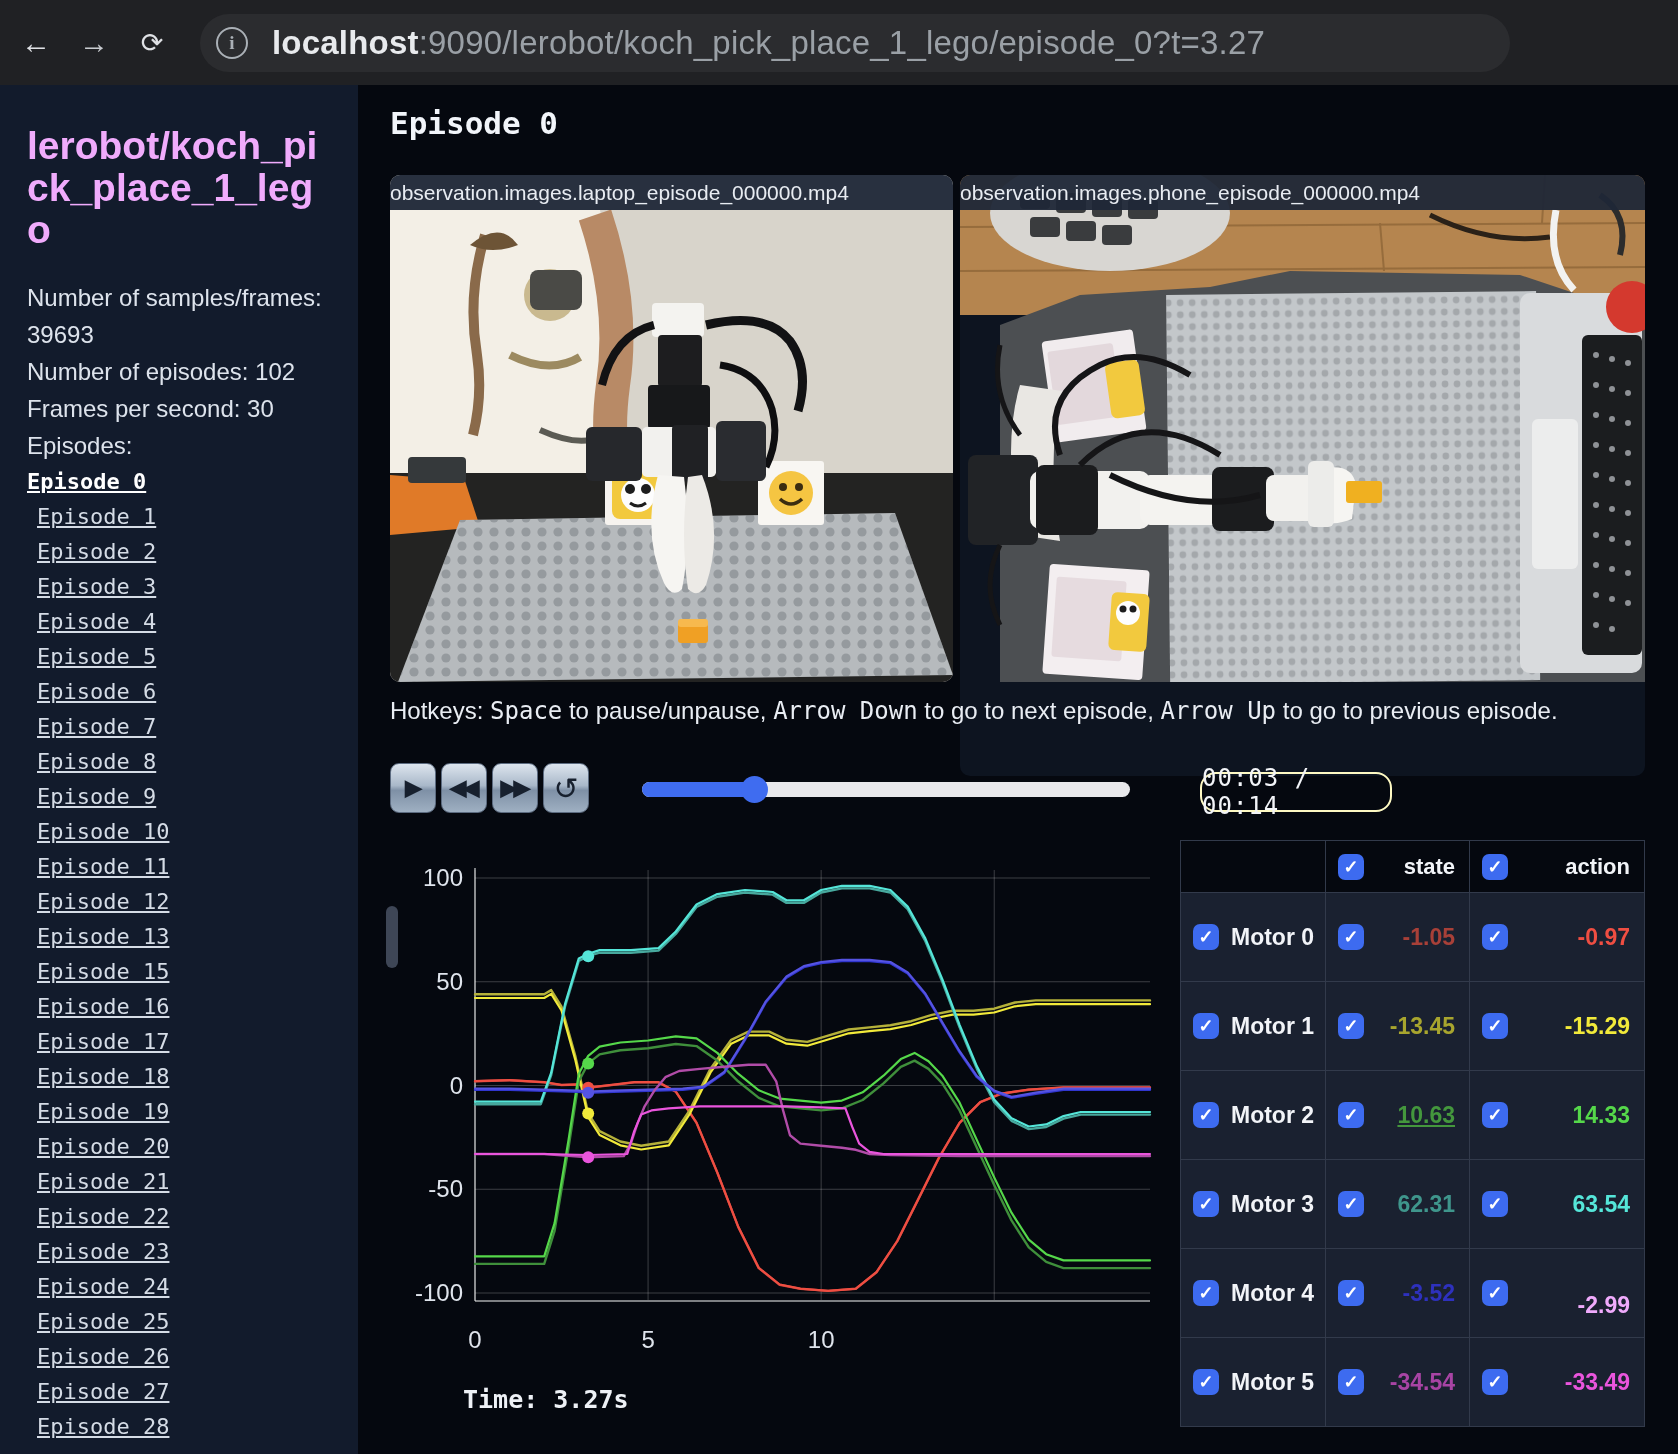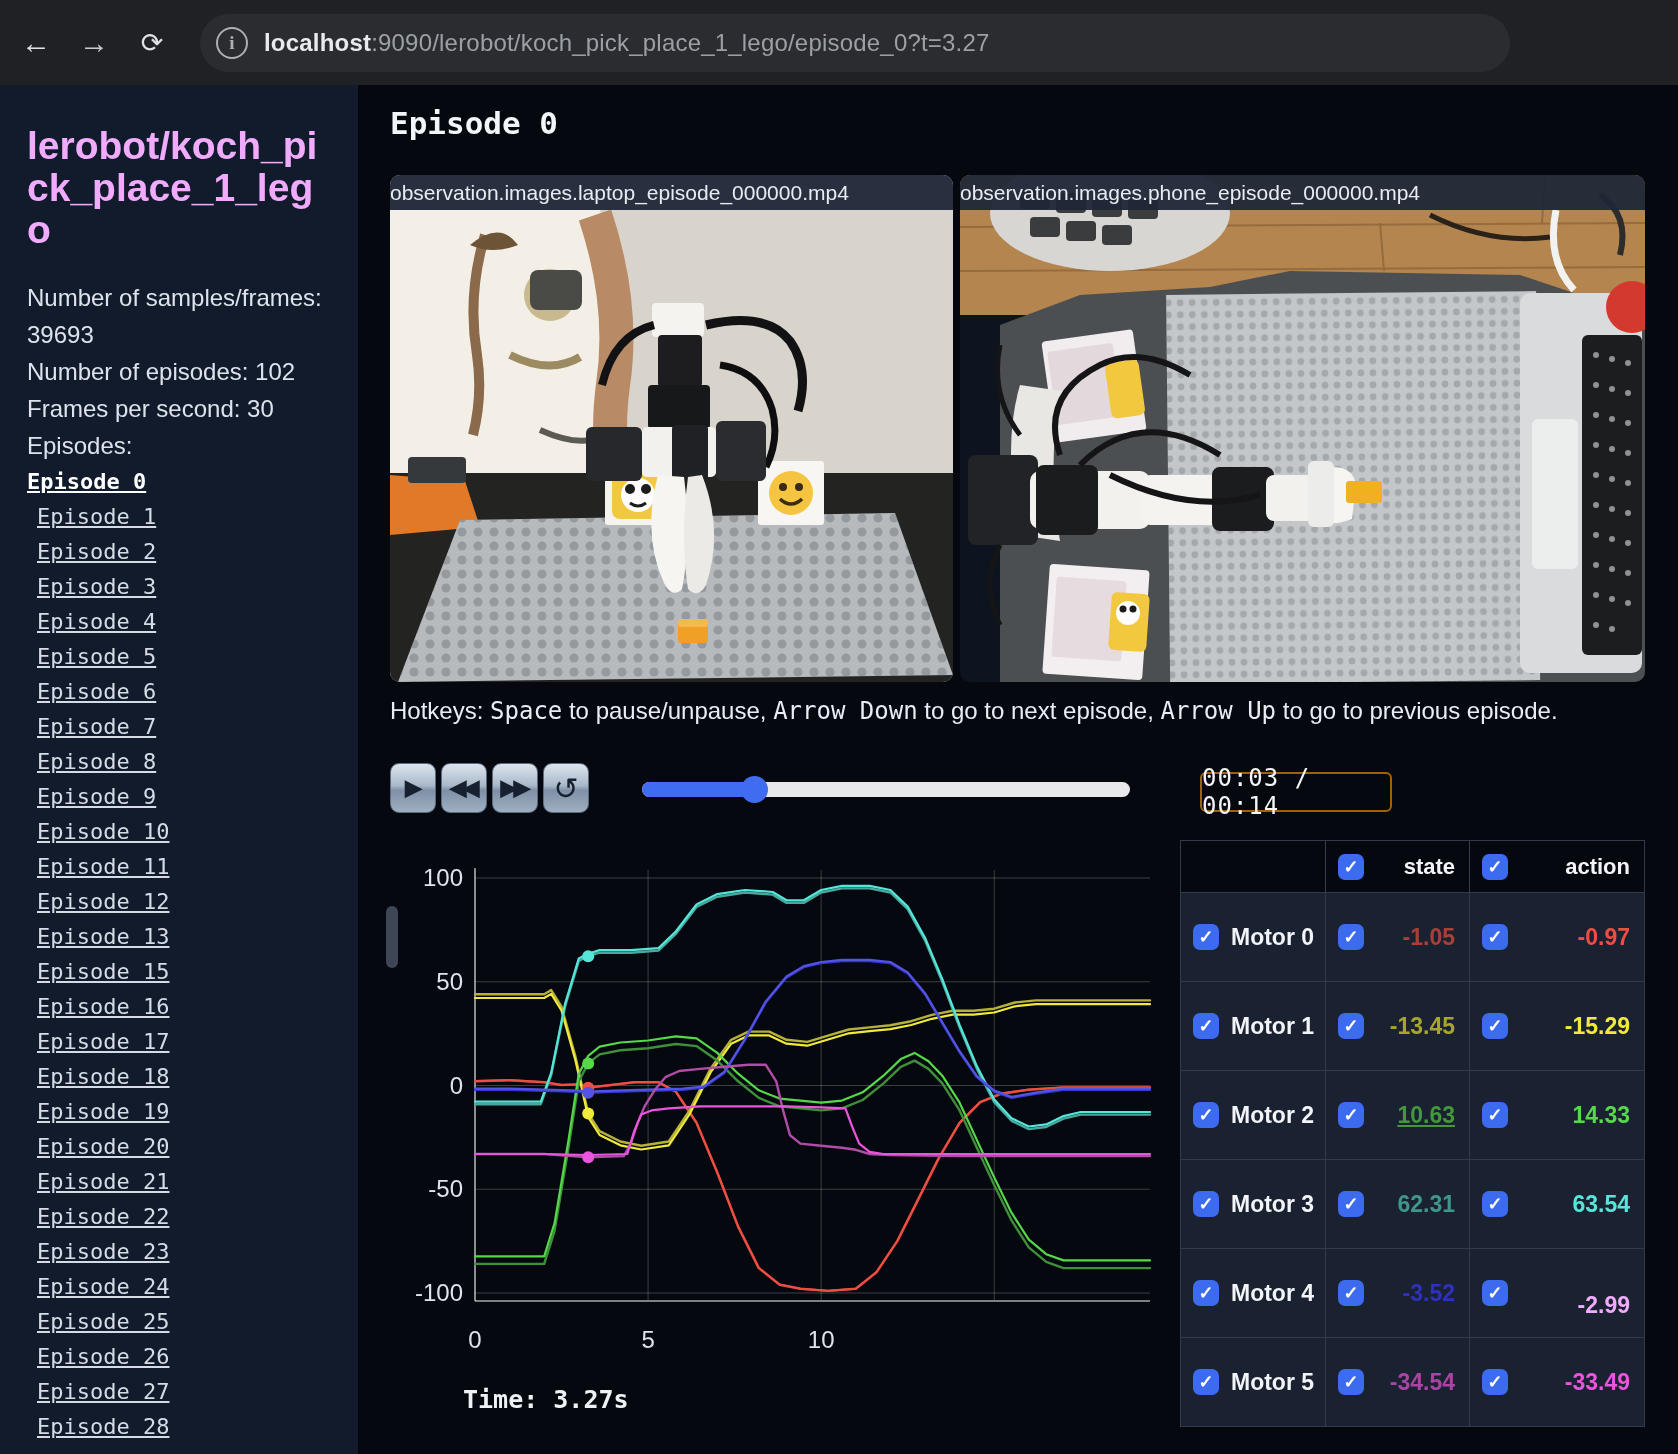--- a/index.html
+++ b/index.html
@@ -24,21 +24,21 @@
   .nav-btn.reload { font-size:27px; }
   .url-pill {
     margin-left:26px; width:1310px; height:58px; background:#2b2c2f;
     border-radius:29px; display:flex; align-items:center;
   }
   .info-circle {
     width:32px; height:32px; border:2.5px solid #aab0b6; border-radius:50%;
     color:#aab0b6; display:flex; align-items:center; justify-content:center;
     font-size:19px; font-weight:bold; margin-left:16px; font-family:"Liberation Serif", serif;
   }
-  .url-text { margin-left:16px; font-size:24px; color:#9aa0a6; letter-spacing:0.2px; white-space:nowrap; }
+  .url-text { margin-left:24px; font-size:33px; color:#9aa0a6; letter-spacing:0.2px; white-space:nowrap; }
   .url-text b { color:#e8eaed; font-weight:600; }
 
   
   .sidebar {
     position:absolute; left:0; top:85px; width:358px; height:1369px;
     background:#121b2c; color:#dde3ec; padding:40px 0 0 27px; overflow:hidden;
   }
   .sidebar h2 {
     font-size:39px; line-height:42px; font-weight:700; color:#f0abfc;
     width:300px; word-break:break-all; margin-bottom:28px;
@@ -54,21 +54,21 @@
 
   
   .main {
     position:absolute; left:358px; top:85px; width:1320px; height:1369px;
     background:#05080f; color:#e9edf3;
   }
   .page-title { position:absolute; left:32px; top:20px; font-size:31px; font-weight:bold; color:#f2f5fa; }
 
   .video-panel { position:absolute; top:90px; border-radius:10px; overflow:hidden; background:#0d1420; }
   .video-panel.left { left:32px; width:563px; height:507px; }
-  .video-panel.right { left:602px; width:685px; height:507px; }
+  .video-panel.right { left:602px; width:685px; height:601px; }
   .video-titlebar {
     position:absolute; left:0; top:0; right:0; height:35px; background:rgba(31,39,55,0.95);
     display:flex; align-items:center; z-index:2;
     font-size:21px; color:#e8ecf2;
   }
   .video-panel svg { position:absolute; left:0; top:0; }
 
   .hotkeys { position:absolute; left:32px; top:612px; font-size:24px; color:#e9edf3; white-space:nowrap; }
   .hotkeys .k { font-family:"DejaVu Sans Mono", monospace; }
 
@@ -81,21 +81,21 @@
   }
   .pbtn span { display:inline-block; }
   .pbtn.loop { font-size:30px; font-weight:normal; letter-spacing:0; padding-right:0; }
 
   .slider { position:absolute; left:252px; top:19px; width:488px; height:15px; background:#e9e9ec; border-radius:8px; cursor:pointer; }
   .slider-fill { position:absolute; left:0; top:0; height:15px; background:#3f6cf0; border-radius:8px 0 0 8px; }
   .slider-thumb { position:absolute; top:-6px; width:27px; height:27px; border-radius:50%; background:#3f6cf0; margin-left:-13px; }
 
   .time-box {
     position:absolute; left:810px; top:9px; width:192px; height:40px;
-    border:2px solid #a16207; border-radius:6px; display:flex; align-items:center; justify-content:center;
+    border:2px solid #fef9c3; border-radius:16px; display:flex; align-items:center; justify-content:center;
     font-family:"DejaVu Sans Mono", monospace; font-size:24px; color:#f2f4f8; letter-spacing:1px;
   }
 
   .chart-wrap { position:absolute; left:47px; top:760px; width:750px; height:505px; }
   .time-label { position:absolute; left:105px; top:1300px; font-family:"DejaVu Sans Mono", monospace; font-size:25px; font-weight:bold; color:#eef1f6; }
 
   .page-scrollthumb { position:absolute; left:28px; top:821px; width:12px; height:62px; border-radius:6px; background:#3e4656; }
 
   
   .motor-table {

